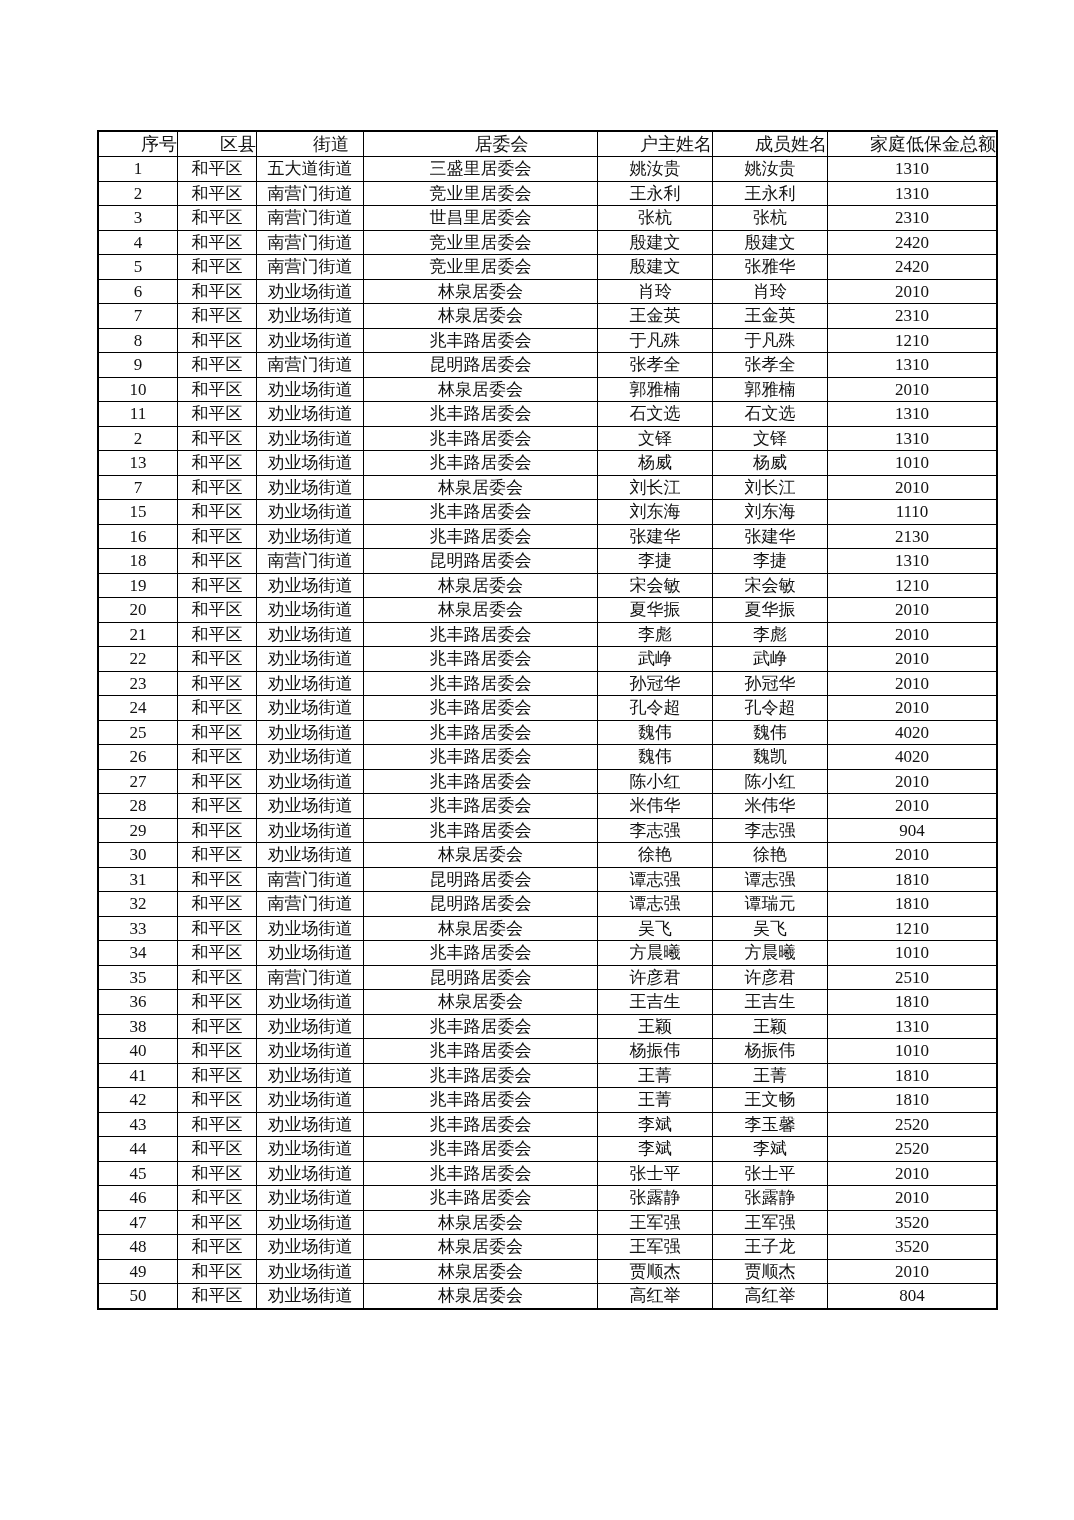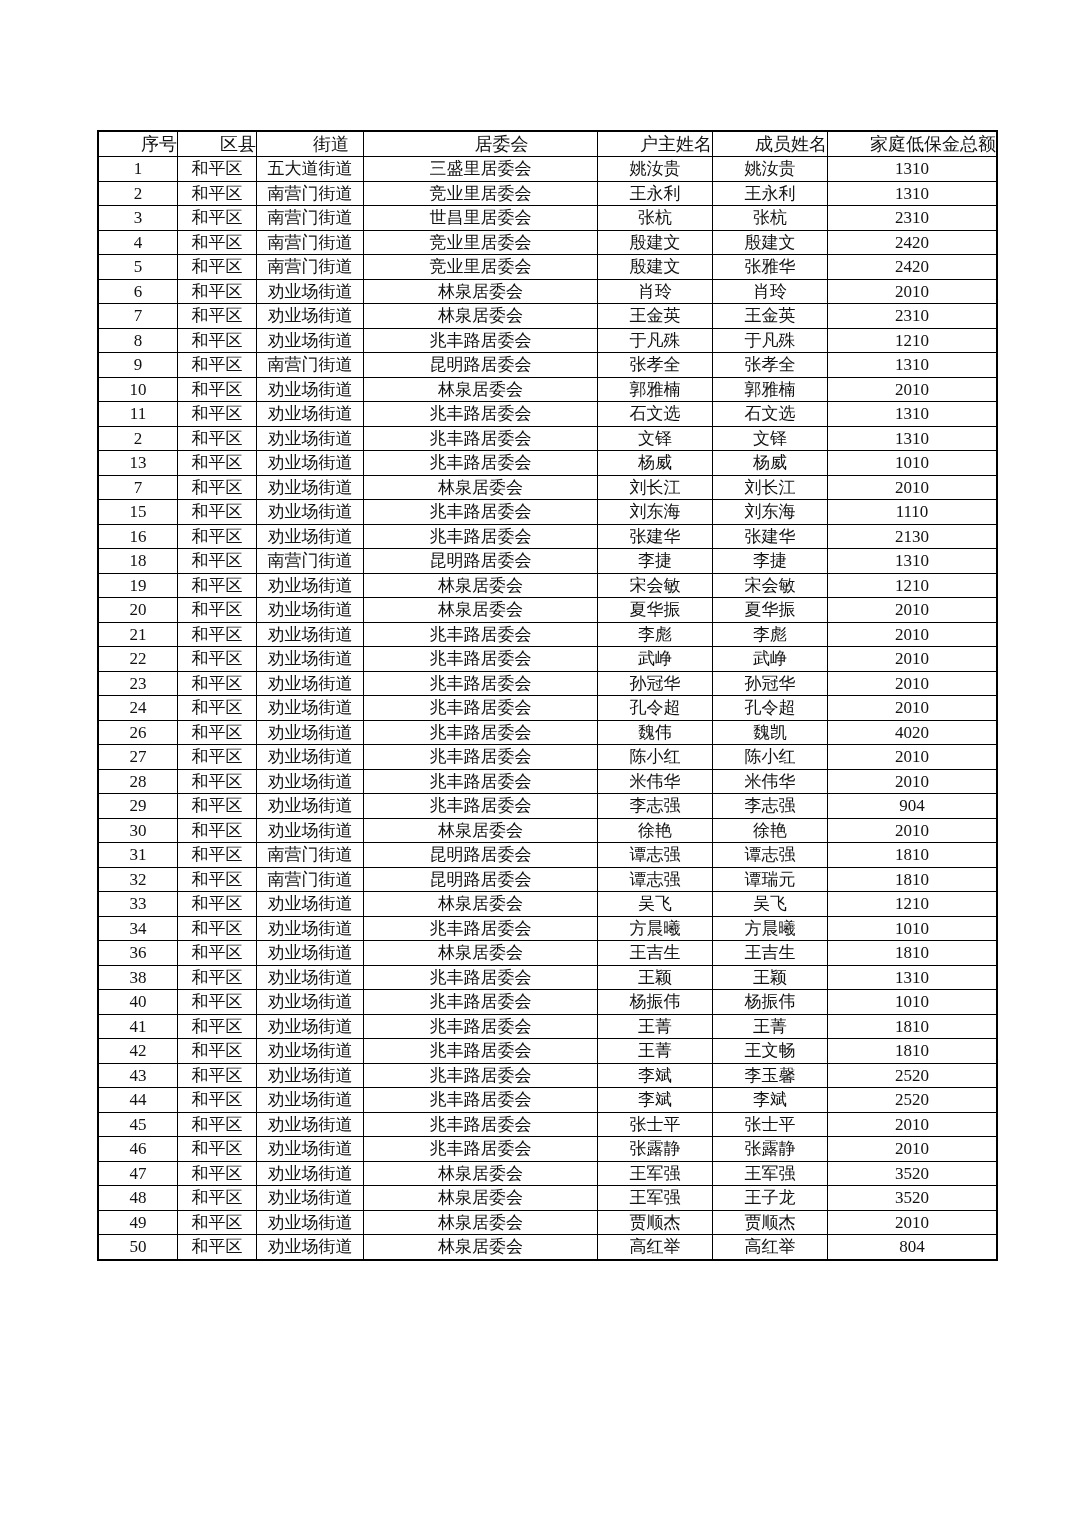--- a/index.html
+++ b/index.html
@@ -247,20 +247,29 @@
       <tr>
         <td class="num">24</td>
         <td class="left">和平区</td>
         <td class="left">劝业场街道</td>
         <td>兆丰路居委会</td>
         <td>孔令超</td>
         <td>孔令超</td>
         <td class="num">2010</td>
       </tr>
       <tr>
+        <td class="num">25</td>
+        <td class="left">和平区</td>
+        <td class="left">劝业场街道</td>
+        <td>兆丰路居委会</td>
+        <td>魏伟</td>
+        <td>魏伟</td>
+        <td class="num">4020</td>
+      </tr>
+      <tr>
         <td class="num">26</td>
         <td class="left">和平区</td>
         <td class="left">劝业场街道</td>
         <td>兆丰路居委会</td>
         <td>魏伟</td>
         <td>魏凯</td>
         <td class="num">4020</td>
       </tr>
       <tr>
         <td class="num">27</td>
@@ -328,20 +337,29 @@
       <tr>
         <td class="num">34</td>
         <td class="left">和平区</td>
         <td class="left">劝业场街道</td>
         <td>兆丰路居委会</td>
         <td>方晨曦</td>
         <td>方晨曦</td>
         <td class="num">1010</td>
       </tr>
       <tr>
+        <td class="num">35</td>
+        <td class="left">和平区</td>
+        <td class="left">南营门街道</td>
+        <td>昆明路居委会</td>
+        <td>许彦君</td>
+        <td>许彦君</td>
+        <td class="num">2510</td>
+      </tr>
+      <tr>
         <td class="num">36</td>
         <td class="left">和平区</td>
         <td class="left">劝业场街道</td>
         <td>林泉居委会</td>
         <td>王吉生</td>
         <td>王吉生</td>
         <td class="num">1810</td>
       </tr>
       <tr>
         <td class="num">38</td>

